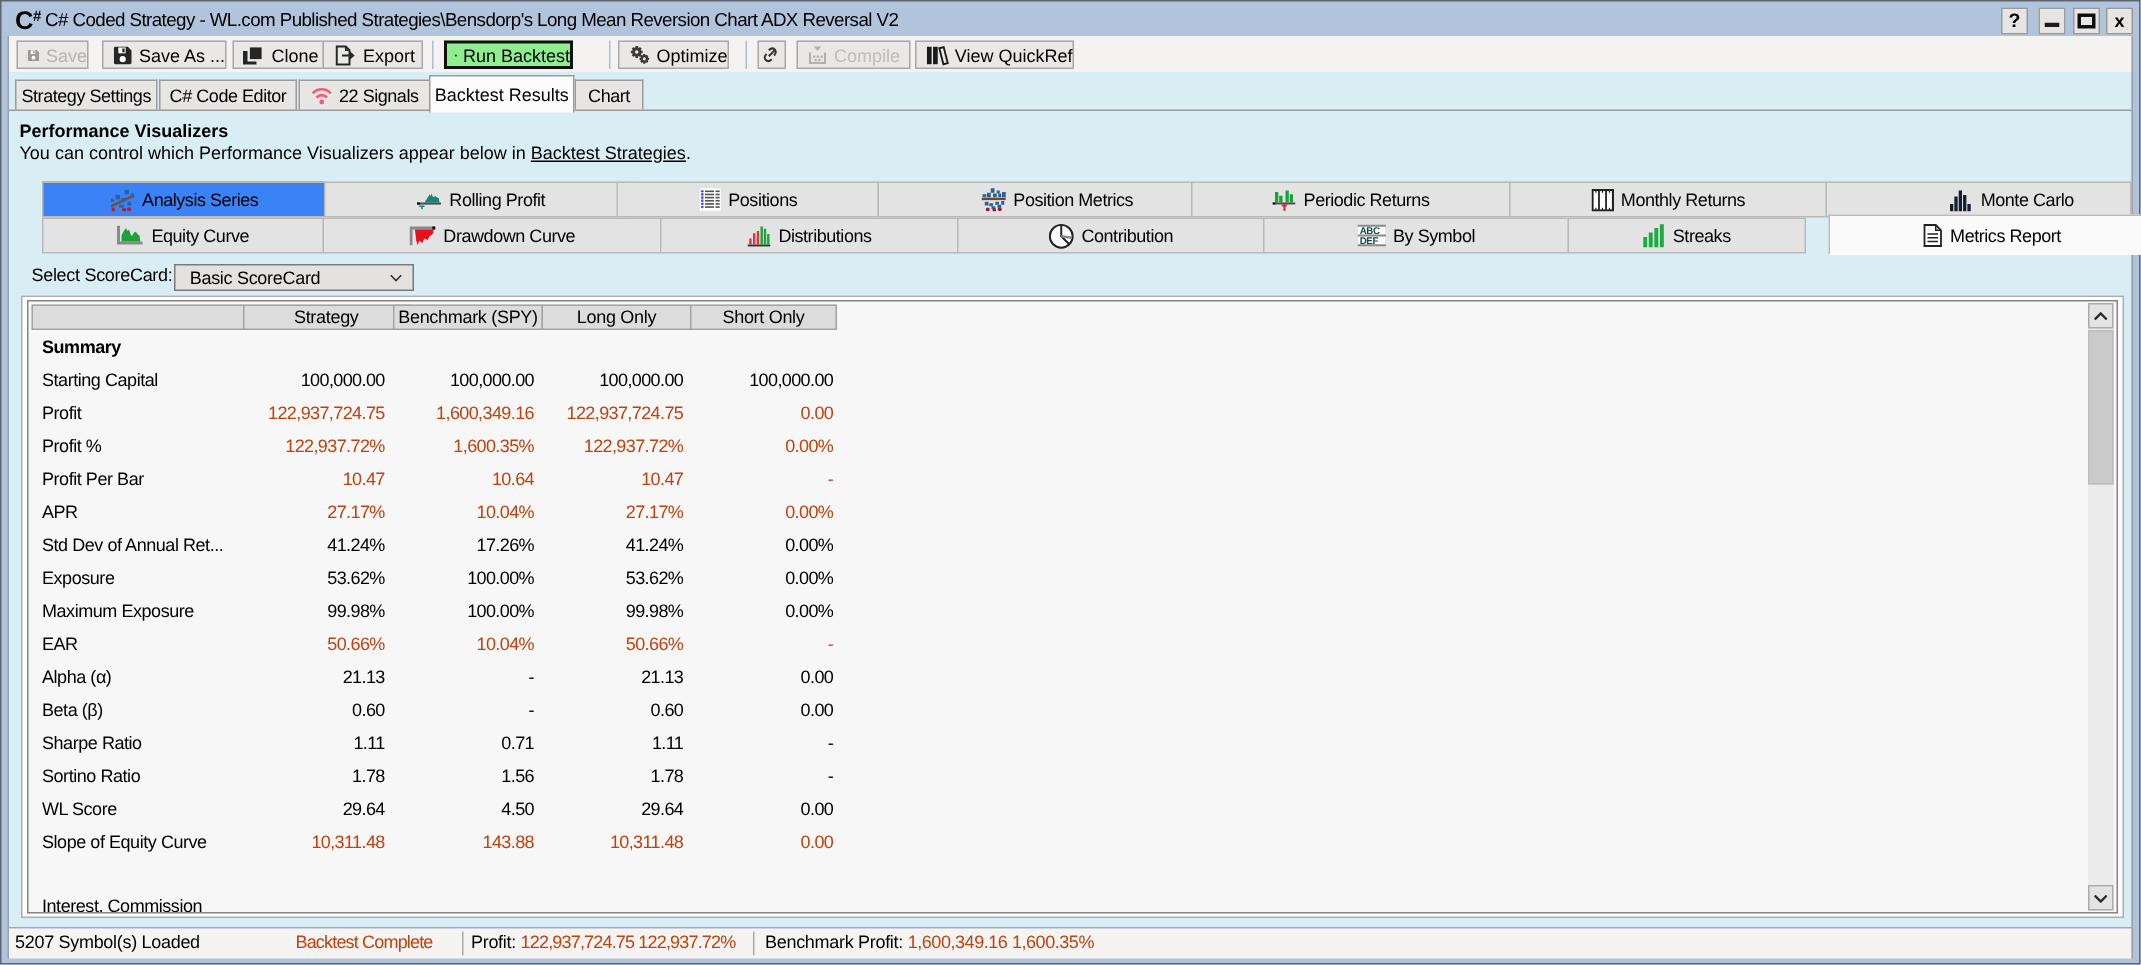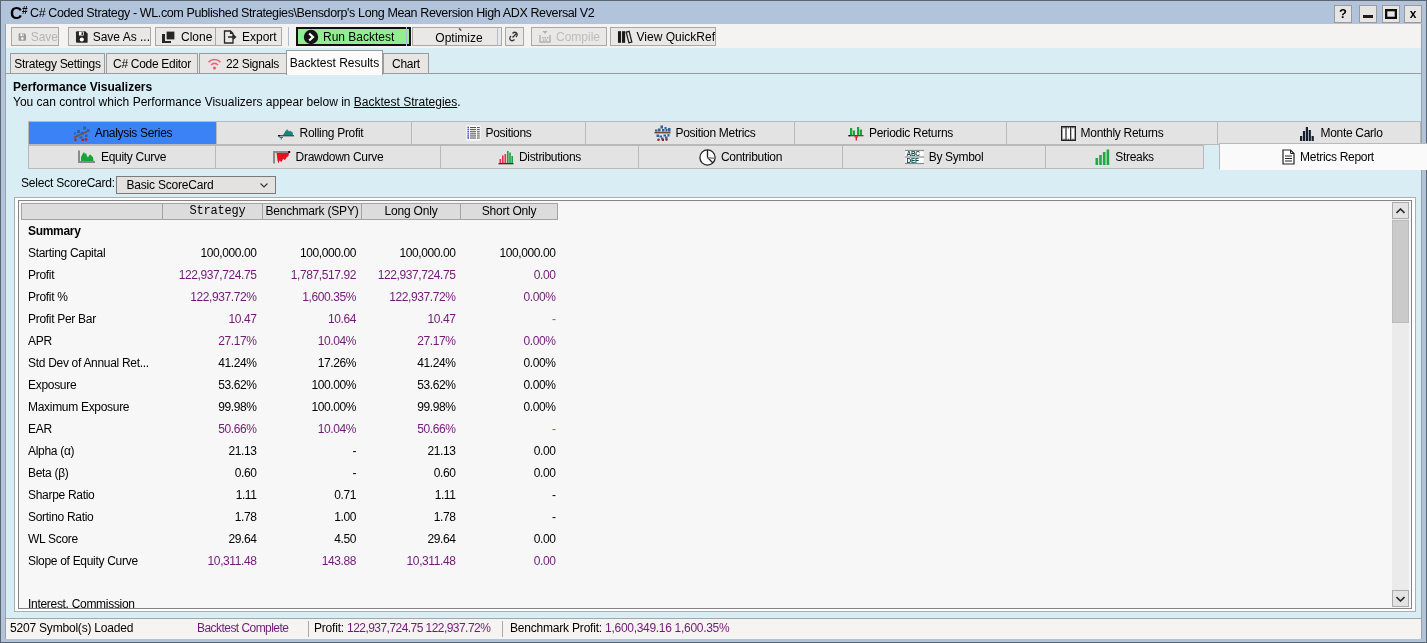--- a/index.html
+++ b/index.html
@@ -28,42 +28,42 @@
 .vtab { position:absolute; background:#e3e3e3; border:1px solid #b9b9b9; display:flex; align-items:center; justify-content:center; font-size:12px; letter-spacing:-0.3px; }
 .vtab svg { margin-right:5px; }
 
 #combo { position:absolute; left:109.5px; top:101.5px; width:160.5px; height:18px; background:#e3e2e1; border:1px solid #7a7a7a; font-size:12px; line-height:16px; padding-left:10px; letter-spacing:-0.2px; }
 
 #panel { position:absolute; left:12px; top:126px; width:1394px; height:409px; background:#f7f7f7; border:1px solid #848484; overflow:hidden; }
 .hcell { position:absolute; top:2px; height:17px; background:#dcdcdc; border:1px solid #a3a3a3; text-align:center; font-size:12px; line-height:15px; letter-spacing:-0.2px; }
 .trow { position:absolute; left:0; width:100%; height:16px; line-height:16px; }
 .rowlbl { position:absolute; left:9px; font-size:12px; white-space:nowrap; letter-spacing:-0.3px; }
 .cell { position:absolute; font-size:12px; text-align:right; white-space:nowrap; letter-spacing:-0.4px; }
-.green { color:#701a75; }
+.green { color:#c2410c; }
 .red { color:#d43f3f; }
 
 #sbar { position:absolute; right:2px; top:1px; width:17px; height:405px; background:#ebebeb; }
 .sarrow { position:absolute; left:0; width:17px; height:17px; background:#e3e3e3; border:1px solid #ababab; text-align:center; }
 #sthumb { position:absolute; left:0; top:18px; width:17px; height:103px; background:#cacaca; border:1px solid #bcbcbc; }
 
 #statusline { position:absolute; left:6px; top:618px; width:1415px; height:1px; background:#a5a5a5; }
 #statusbar { position:absolute; left:6px; top:619px; width:1415px; height:20px; background:#f5f4f3; font-size:12px; }
 .stxt { position:absolute; top:2px; white-space:nowrap; letter-spacing:-0.2px; }
 #statusbar .green { letter-spacing:-0.55px; }
 .ssep { position:absolute; top:2px; width:1px; height:16px; background:#a9a9a9; }
 </style>
 </head>
 <body>
 <div id="win">
   <div id="titlebar">
     <svg class="abs" style="left:9px; top:3px;" width="20" height="18" viewBox="0 0 20 18">
       <text x="0" y="15" font-size="17" font-weight="bold" fill="#000" font-family="Liberation Sans">C</text>
       <text x="12" y="10" font-size="10" font-weight="bold" fill="#000" font-family="Liberation Sans">#</text>
     </svg>
-    <div id="titletext">C# Coded Strategy - WL.com Published Strategies\Bensdorp's Long Mean Reversion High ADX Reversal V2</div>
+    <div id="titletext">C# Coded Strategy - WL.com Published Strategies\Bensdorp's Long Mean Reversion Chart ADX Reversal V2</div>
     <div class="winbtn" style="left:1333px;"><span style="font-size:13px; font-weight:bold;">?</span></div>
     <div class="winbtn" style="left:1358px;"><svg width="10" height="3" viewBox="0 0 10 3" style="margin-top:9px;">
           <rect width="10" height="3" fill="#1c1c1c"></rect>
         </svg></div>
     <div class="winbtn" style="left:1381px;"><svg width="12" height="10" viewBox="0 0 12 10" style="margin-top:3px;">
           <rect x="1" y="1" width="10" height="8" fill="none" stroke="#0d0d0d" stroke-width="2.6"></rect>
         </svg></div>
     <div class="winbtn" style="left:1403px;"><span style="font-size:12px; font-weight:bold;">x</span></div>
   </div>
 
@@ -100,30 +100,30 @@
     <div class="tbtn" style="left:209px; width:67px;">
       <svg width="16" height="14" viewBox="0 0 16 14">
           <path d="M2.5 1 L8.5 1 L11 3.5 L11 13 L2.5 13 Z" fill="none" stroke="#262626" stroke-width="1.3"></path>
           <path d="M8.5 1 L8.5 3.5 L11 3.5" fill="none" stroke="#262626" stroke-width="1.1"></path>
           <path d="M6 7 L13 7 M11 4.8 L13.4 7 L11 9.2" fill="none" stroke="#262626" stroke-width="1.4"></path>
         </svg>
       <span class="lbl">Export</span>
     </div>
     <div class="tsep" style="left:282px;"></div>
 
-    <div class="tbtn" style="left:290px; width:115px; background:#90ee90; border:2px solid #111;align-items:center;">
+    <div class="tbtn" style="left:290px; width:86px; background:#90ee90; border:2px solid #111;align-items:center;">
       <svg width="16" height="16" viewBox="0 0 16 16" style="margin-left:5px;">
           <circle cx="8" cy="8" r="7.2" fill="#141414"></circle>
           <path d="M6.2 4.5 L10 8 L6.2 11.5" fill="none" stroke="#fff" stroke-width="2.2"></path>
         </svg>
       <span class="lbl">Run Backtest</span>
     </div>
     <div class="tsep" style="left:400px;"></div>
 
-    <div class="tbtn" style="left:406px; width:90px;flex-direction:column;">
+    <div class="tbtn" style="left:406px; width:74px;">
       <svg width="16" height="15" viewBox="0 0 16 15">
           <g fill="#3a3a3a">
             <circle cx="6" cy="5.5" r="3.4"></circle>
             <path d="M6 1.2 L6 9.8 M1.7 5.5 L10.3 5.5 M3 2.5 L9 8.5 M9 2.5 L3 8.5" stroke="#3a3a3a" stroke-width="1.9"></path>
             <circle cx="6" cy="5.5" r="1.3" fill="#e9e8e7"></circle>
           </g>
           <g fill="#3a3a3a">
             <circle cx="11.5" cy="10.5" r="2.8"></circle>
             <path d="M11.5 7 L11.5 14 M8 10.5 L15 10.5 M9.1 8.1 L13.9 12.9 M13.9 8.1 L9.1 12.9" stroke="#3a3a3a" stroke-width="1.6"></path>
             <circle cx="11.5" cy="10.5" r="1.1" fill="#e9e8e7"></circle>
@@ -377,40 +377,40 @@
         Metrics Report</div>
     </div>
     <div style="position:absolute; left:15px; top:102px; font-size:12px; line-height:14px; letter-spacing:-0.2px;">Select ScoreCard:</div>
     <div id="combo">Basic ScoreCard<svg style="position:absolute; right:7px; top:6px;" width="8" height="5" viewBox="0 0 8 5">
           <path d="M0.5 0.5 L4 4 L7.5 0.5" fill="none" stroke="#333" stroke-width="1.1"></path>
         </svg></div>
     <div id="pwrap" style="position:absolute; left:8px; top:122.5px; width:1402px; height:415px; background:#fff; border:1px solid #adadad;"></div>
     <div id="panel">
       <div id="tblhead">
       <div class="hcell" style="left:2px; width:141.5px;"></div>
-      <div class="hcell" style="left:142.5px; width:112px;font-family:Liberation Mono, monospace;">Strategy</div>
+      <div class="hcell" style="left:142.5px; width:112px;">Strategy</div>
       <div class="hcell" style="left:243px; width:100px;">Benchmark (SPY)</div>
       <div class="hcell" style="left:342px; width:100px;">Long Only</div>
       <div class="hcell" style="left:441px; width:98px;">Short Only</div>
       </div>
       <div id="tblbody">
       <div class="trow" style="top:22px; font-weight:bold;">
         <span class="rowlbl">Summary</span>
       </div>
       <div class="trow" style="top:44px;">
         <span class="rowlbl">Starting Capital</span>
         <span class="cell" style="left:147.5px; top:0; width:90px;">100,000.00</span>
         <span class="cell" style="left:247px; top:0; width:90px;">100,000.00</span>
         <span class="cell" style="left:346.5px; top:0; width:90px;">100,000.00</span>
         <span class="cell" style="left:446.5px; top:0; width:90px;">100,000.00</span>
       </div>
       <div class="trow" style="top:66px;">
         <span class="rowlbl">Profit</span>
         <span class="cell green" style="left:147.5px; top:0; width:90px;">122,937,724.75</span>
-        <span class="cell green" style="left:247px; top:0; width:90px;">1,787,517.92</span>
+        <span class="cell green" style="left:247px; top:0; width:90px;">1,600,349.16</span>
         <span class="cell green" style="left:346.5px; top:0; width:90px;">122,937,724.75</span>
         <span class="cell green" style="left:446.5px; top:0; width:90px;">0.00</span>
       </div>
       <div class="trow" style="top:88px;">
         <span class="rowlbl">Profit %</span>
         <span class="cell green" style="left:147.5px; top:0; width:90px;">122,937.72%</span>
         <span class="cell green" style="left:247px; top:0; width:90px;">1,600.35%</span>
         <span class="cell green" style="left:346.5px; top:0; width:90px;">122,937.72%</span>
         <span class="cell green" style="left:446.5px; top:0; width:90px;">0.00%</span>
       </div>
@@ -473,21 +473,21 @@
       <div class="trow" style="top:286px;">
         <span class="rowlbl">Sharpe Ratio</span>
         <span class="cell" style="left:147.5px; top:0; width:90px;">1.11</span>
         <span class="cell" style="left:247px; top:0; width:90px;">0.71</span>
         <span class="cell" style="left:346.5px; top:0; width:90px;">1.11</span>
         <span class="cell" style="left:446.5px; top:0; width:90px;">-</span>
       </div>
       <div class="trow" style="top:308px;">
         <span class="rowlbl">Sortino Ratio</span>
         <span class="cell" style="left:147.5px; top:0; width:90px;">1.78</span>
-        <span class="cell" style="left:247px; top:0; width:90px;">1.00</span>
+        <span class="cell" style="left:247px; top:0; width:90px;">1.56</span>
         <span class="cell" style="left:346.5px; top:0; width:90px;">1.78</span>
         <span class="cell" style="left:446.5px; top:0; width:90px;">-</span>
       </div>
       <div class="trow" style="top:330px;">
         <span class="rowlbl">WL Score</span>
         <span class="cell" style="left:147.5px; top:0; width:90px;">29.64</span>
         <span class="cell" style="left:247px; top:0; width:90px;">4.50</span>
         <span class="cell" style="left:346.5px; top:0; width:90px;">29.64</span>
         <span class="cell" style="left:446.5px; top:0; width:90px;">0.00</span>
       </div>

